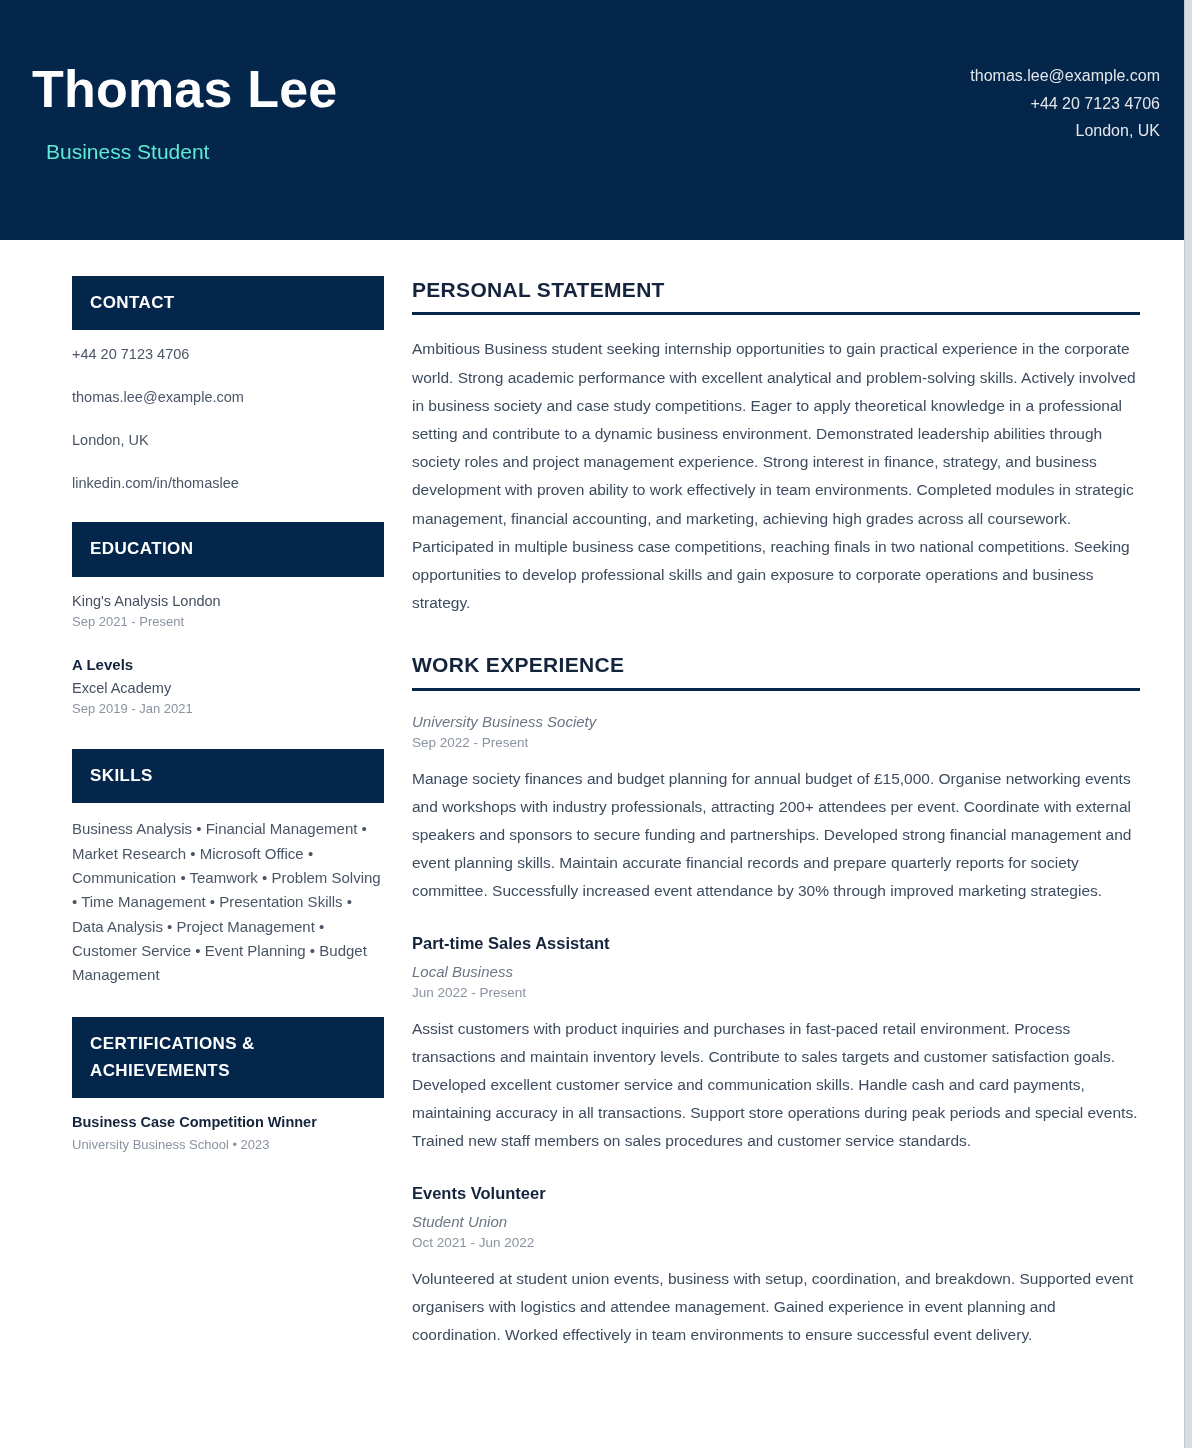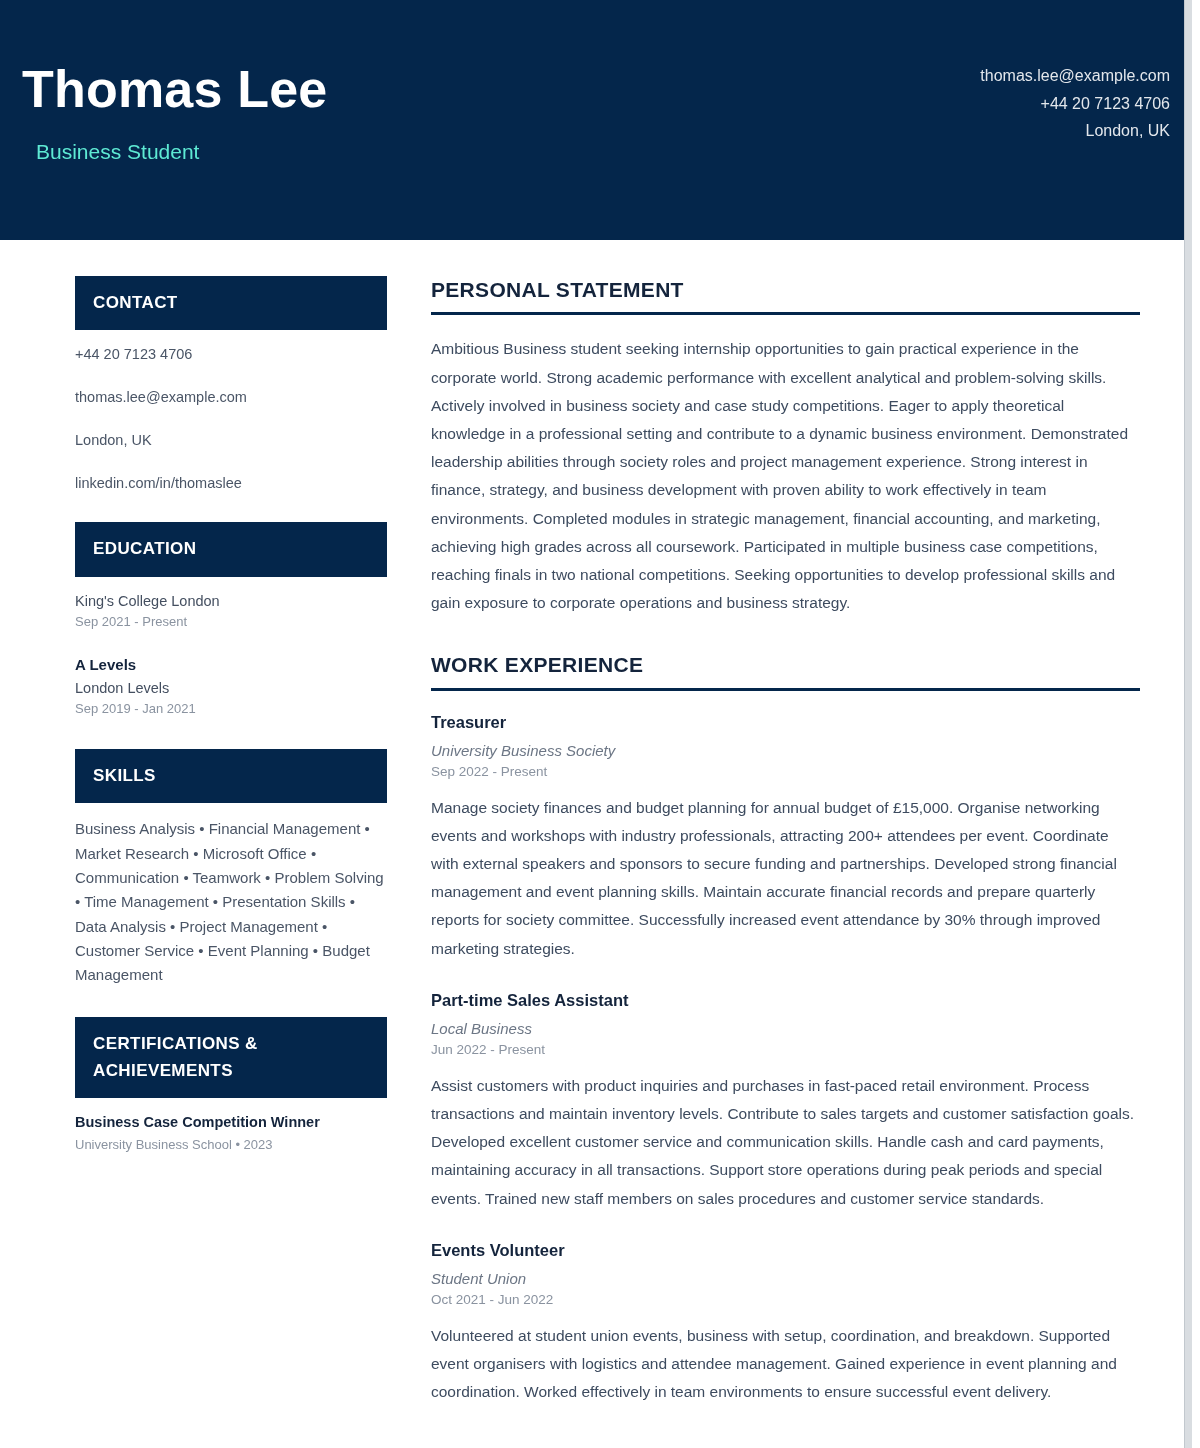--- a/index.html
+++ b/index.html
@@ -29,21 +29,21 @@
     height: 1448px;
     background: #d9dde1;
     border-left: 1px solid #c2c8ce;
     box-sizing: border-box;
   }
 
   
   .header {
     background: #04264b;
     height: 240px;
-    padding: 0 22px;
+    padding: 0 32px;
     box-sizing: border-box;
     position: relative;
   }
   .header-inner {
     display: flex;
     justify-content: space-between;
     align-items: flex-start;
     padding-top: 52px;
   }
   .name-block { padding-top: 8px; }
@@ -73,23 +73,22 @@
 
   
   .body-wrap {
     display: flex;
     align-items: flex-start;
     padding: 0;
   }
   .sidebar {
     width: 368px;
     flex: 0 0 368px;
-    padding: 36px 0 0 56px;
-    box-sizing: border-box;
-    margin-left: 19px;
+    padding: 36px 0 0 72px;
+    box-sizing: border-box;
   }
   .main {
     flex: 1 1 auto;
     padding: 36px 52px 0 44px;
     box-sizing: border-box;
   }
 
   
   .side-bar-head {
     background: #04264b;
@@ -242,26 +241,26 @@
           <p class="contact-line">thomas.lee@example.com</p>
           <p class="contact-line">London, UK</p>
           <p class="contact-line">linkedin.com/in/thomaslee</p>
         </div>
       </div>
 
       <div class="side-section">
         <div class="side-bar-head">EDUCATION</div>
         <div class="side-body">
           <div class="edu-item">
-            <p class="edu-school">King's College London</p>
+            <p class="edu-school">King's Analysis London</p>
             <p class="edu-dates">Sep 2021 - Present</p>
           </div>
           <div class="edu-item">
             <p class="edu-degree">A Levels</p>
-            <p class="edu-school">London Levels</p>
+            <p class="edu-school">Excel Academy</p>
             <p class="edu-dates">Sep 2019 - Jan 2021</p>
           </div>
         </div>
       </div>
 
       <div class="side-section">
         <div class="side-bar-head">SKILLS</div>
         <div class="side-body">
           <p class="skills-text">Business Analysis • Financial Management • Market Research • Microsoft Office • Communication • Teamwork • Problem Solving • Time Management • Presentation Skills • Data Analysis • Project Management • Customer Service • Event Planning • Budget Management</p>
         </div>
@@ -285,21 +284,20 @@
         <h2 class="main-head">PERSONAL STATEMENT</h2>
         <div class="main-rule"></div>
         <p class="statement">Ambitious Business student seeking internship opportunities to gain practical experience in the corporate world. Strong academic performance with excellent analytical and problem-solving skills. Actively involved in business society and case study competitions. Eager to apply theoretical knowledge in a professional setting and contribute to a dynamic business environment. Demonstrated leadership abilities through society roles and project management experience. Strong interest in finance, strategy, and business development with proven ability to work effectively in team environments. Completed modules in strategic management, financial accounting, and marketing, achieving high grades across all coursework. Participated in multiple business case competitions, reaching finals in two national competitions. Seeking opportunities to develop professional skills and gain exposure to corporate operations and business strategy.</p>
       </div>
 
       <div class="main-section">
         <h2 class="main-head">WORK EXPERIENCE</h2>
         <div class="main-rule"></div>
 
         <div class="job">
-          <p class="job-role">Treasurer</p>
           <p class="job-company">University Business Society</p>
           <p class="job-dates">Sep 2022 - Present</p>
           <p class="job-desc">Manage society finances and budget planning for annual budget of £15,000. Organise networking events and workshops with industry professionals, attracting 200+ attendees per event. Coordinate with external speakers and sponsors to secure funding and partnerships. Developed strong financial management and event planning skills. Maintain accurate financial records and prepare quarterly reports for society committee. Successfully increased event attendance by 30% through improved marketing strategies.</p>
         </div>
 
         <div class="job">
           <p class="job-role">Part-time Sales Assistant</p>
           <p class="job-company">Local Business</p>
           <p class="job-dates">Jun 2022 - Present</p>
           <p class="job-desc">Assist customers with product inquiries and purchases in fast-paced retail environment. Process transactions and maintain inventory levels. Contribute to sales targets and customer satisfaction goals. Developed excellent customer service and communication skills. Handle cash and card payments, maintaining accuracy in all transactions. Support store operations during peak periods and special events. Trained new staff members on sales procedures and customer service standards.</p>

